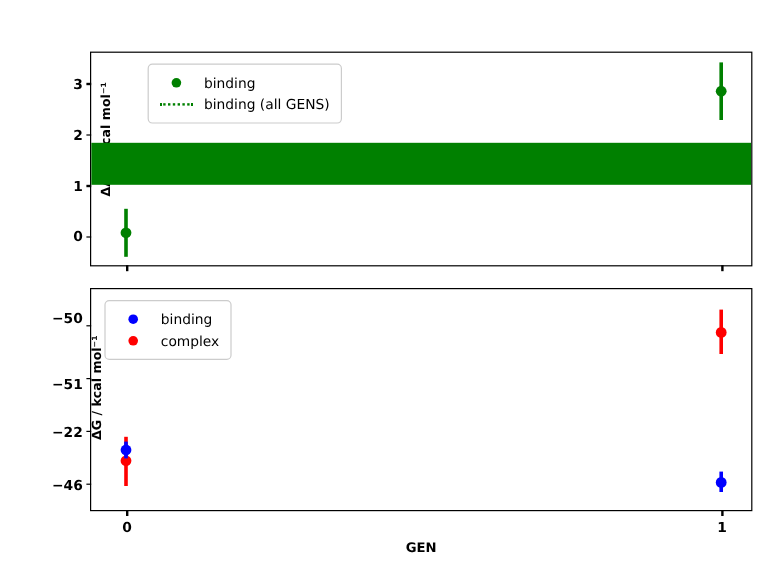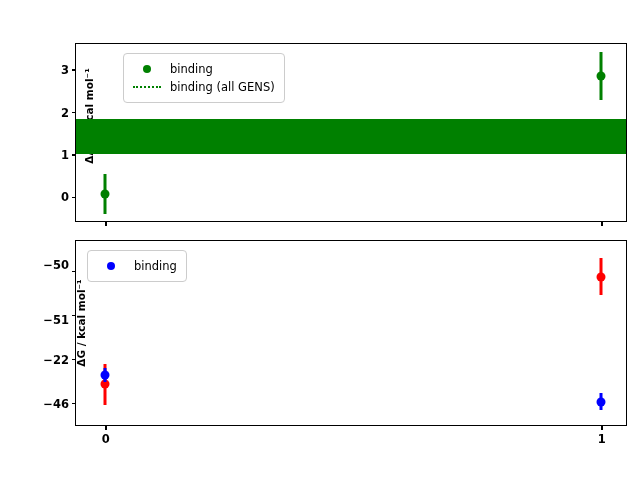--- a/index.html
+++ b/index.html
@@ -269,17 +269,24 @@
       <div class="marker" style="left:525px; top:160.6px; background:#0000ff;"></div>
     </div>
 
     <div class="legend" id="legend-bottom">
       <div class="legend-row">
         <span class="legend-handle">
           <span class="legend-dot" style="background:#0000ff;"></span>
         </span>
         <span class="legend-text">binding</span>
       </div>
+      <div class="legend-row">
+        <span class="legend-handle">
+          <span class="legend-dot" style="background:#ff0000;"></span>
+        </span>
+        <span class="legend-text">complex</span>
+      </div>
     </div>
   </div>
 
+  <div id="xlabel">GEN</div>
 
 </div>
 
 </body></html>

